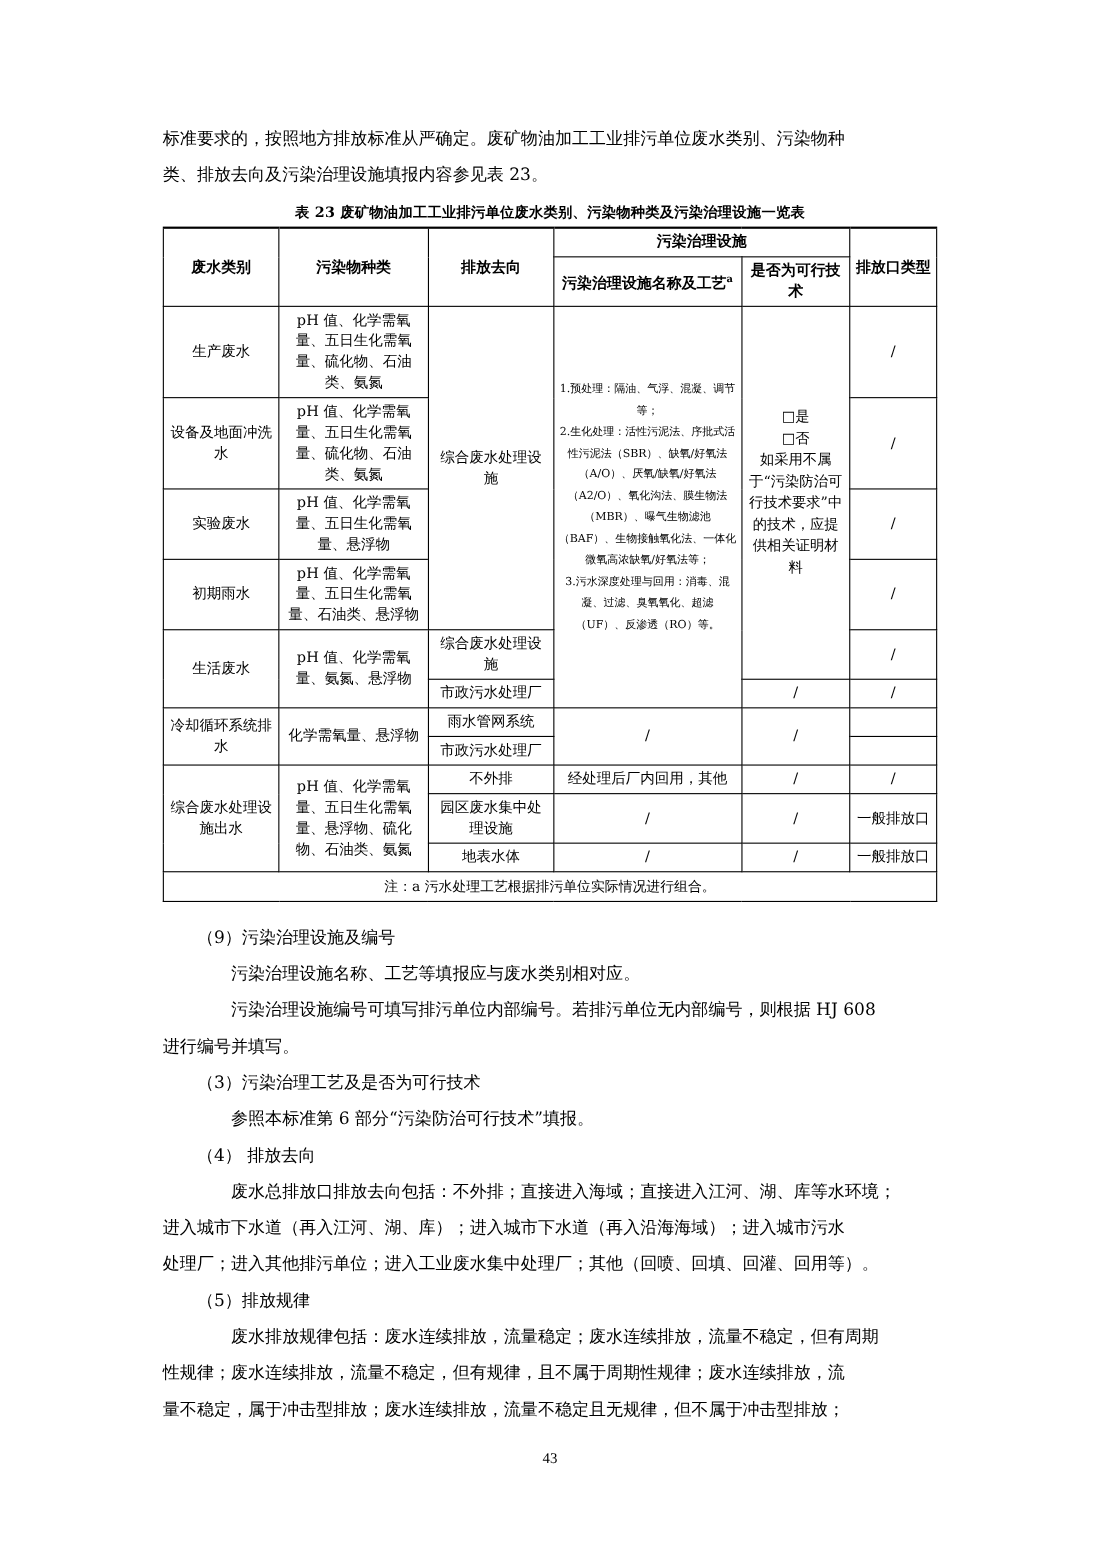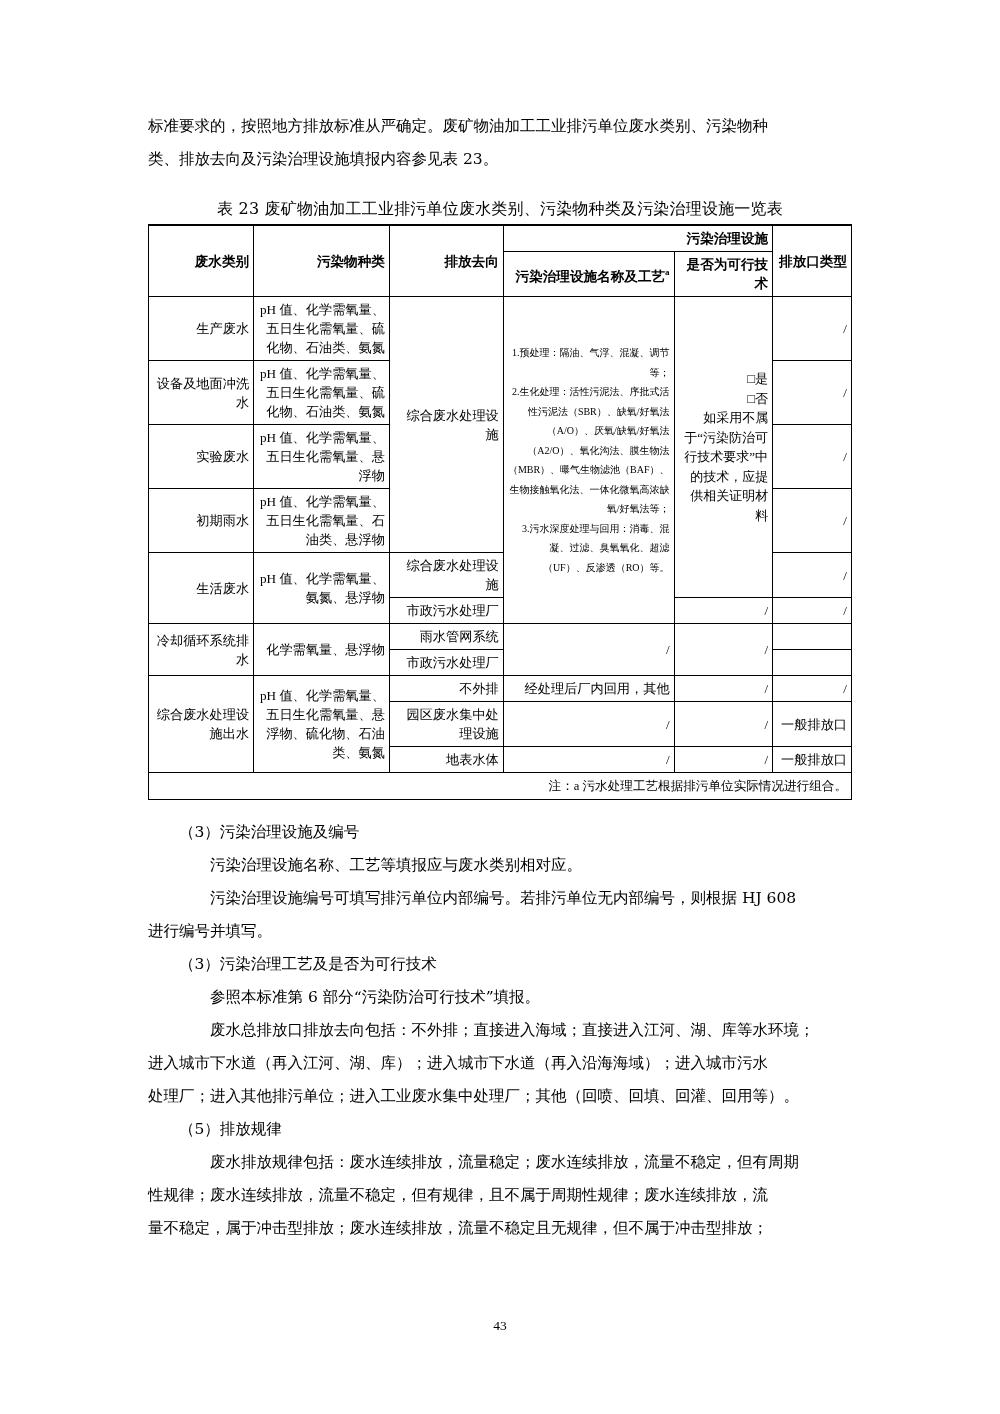--- a/index.html
+++ b/index.html
@@ -26,41 +26,40 @@
     margin: 0;
     font-size: 15.5px;
     line-height: 33px;
     text-align: justify;
     text-justify: inter-ideograph;
   }
   .indent1 { text-indent: 0; }
   .indent2 { text-indent: 31px; }
 
   .table-title {
-    margin: 23px 0 4px 0;
+    margin: 8px 0 4px 0;
     text-align: center;
-    font-size: 16px;
-    font-weight: normal;
+    font-size: 13px;
+    font-weight: bold;
     letter-spacing: 0.2px;
   }
 
   table.t23 {
     border-collapse: collapse;
     width: 704px;
     table-layout: fixed;
     font-size: 13.2px;
     line-height: 19px;
   }
   table.t23 td, table.t23 th {
     border: 1px solid #000;
     padding: 3px 4px;
     vertical-align: middle;
-    text-align: right;
+    text-align: center;
     font-weight: normal;
-    font-family: Liberation Serif, serif;
   }
   table.t23 .outer-top td, table.t23 .outer-top th { border-top: 2px solid #000; }
   table.t23 th.hdr {
     font-weight: bold;
     font-size: 13.6px;
   }
   td.lefttext { text-align: left; }
   td.cellwrap { text-align: left; }
   .note-row td {
     text-align: left;
@@ -198,26 +197,27 @@
         </tr>
 
         <tr class="note-row">
           <td colspan="6">注：a 污水处理工艺根据排污单位实际情况进行组合。</td>
         </tr>
       </tbody>
     </table>
 
     <div style="height:16px"></div>
 
-    <p class="body-line indent2">（3）污染治理设施及编号</p>
+    <p class="body-line indent2">（9）污染治理设施及编号</p>
     <p class="body-line" style="text-indent:62px">污染治理设施名称、工艺等填报应与废水类别相对应。</p>
     <p class="body-line" style="text-indent:62px">污染治理设施编号可填写排污单位内部编号。若排污单位无内部编号，则根据 HJ 608</p>
     <p class="body-line">进行编号并填写。</p>
     <p class="body-line indent2">（3）污染治理工艺及是否为可行技术</p>
     <p class="body-line" style="text-indent:62px">参照本标准第 6 部分“污染防治可行技术”填报。</p>
+    <p class="body-line indent2">（4）  排放去向</p>
     <p class="body-line" style="text-indent:62px">废水总排放口排放去向包括：不外排；直接进入海域；直接进入江河、湖、库等水环境；</p>
     <p class="body-line">进入城市下水道（再入江河、湖、库）；进入城市下水道（再入沿海海域）；进入城市污水</p>
     <p class="body-line">处理厂；进入其他排污单位；进入工业废水集中处理厂；其他（回喷、回填、回灌、回用等）。</p>
     <p class="body-line indent2">（5）排放规律</p>
     <p class="body-line" style="text-indent:62px">废水排放规律包括：废水连续排放，流量稳定；废水连续排放，流量不稳定，但有周期</p>
     <p class="body-line">性规律；废水连续排放，流量不稳定，但有规律，且不属于周期性规律；废水连续排放，流</p>
     <p class="body-line">量不稳定，属于冲击型排放；废水连续排放，流量不稳定且无规律，但不属于冲击型排放；</p>
 
   </div>
 

